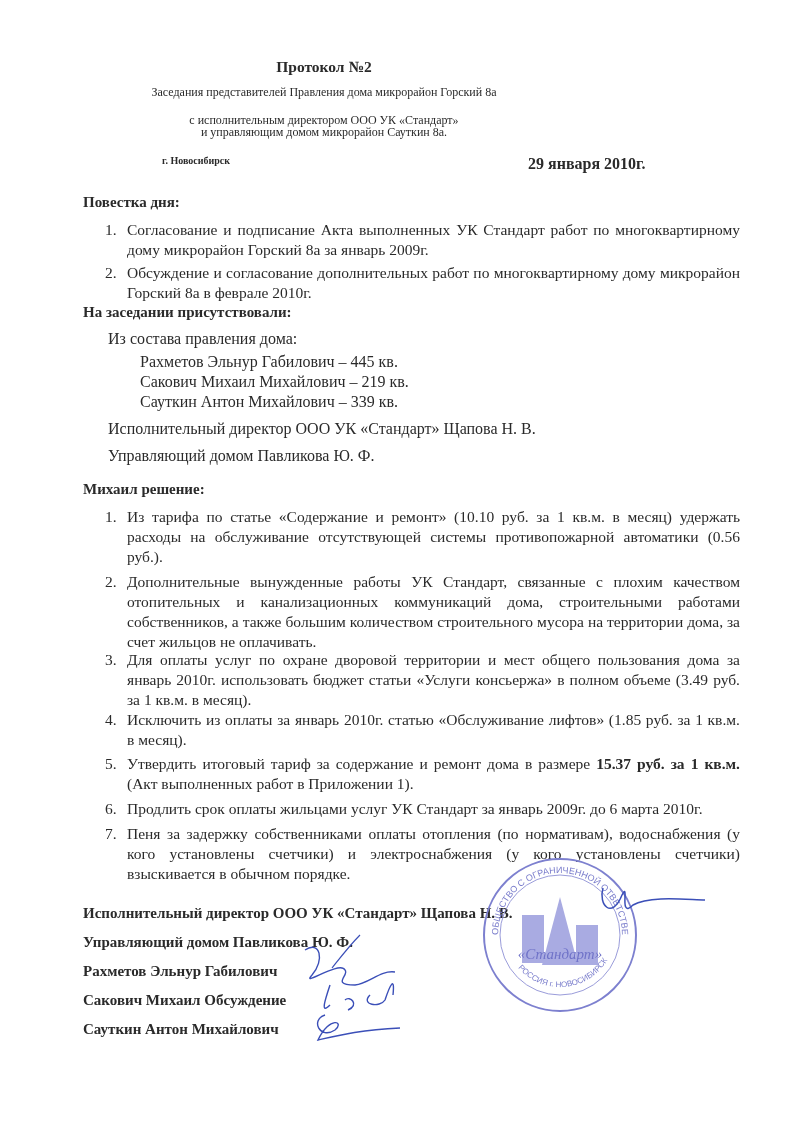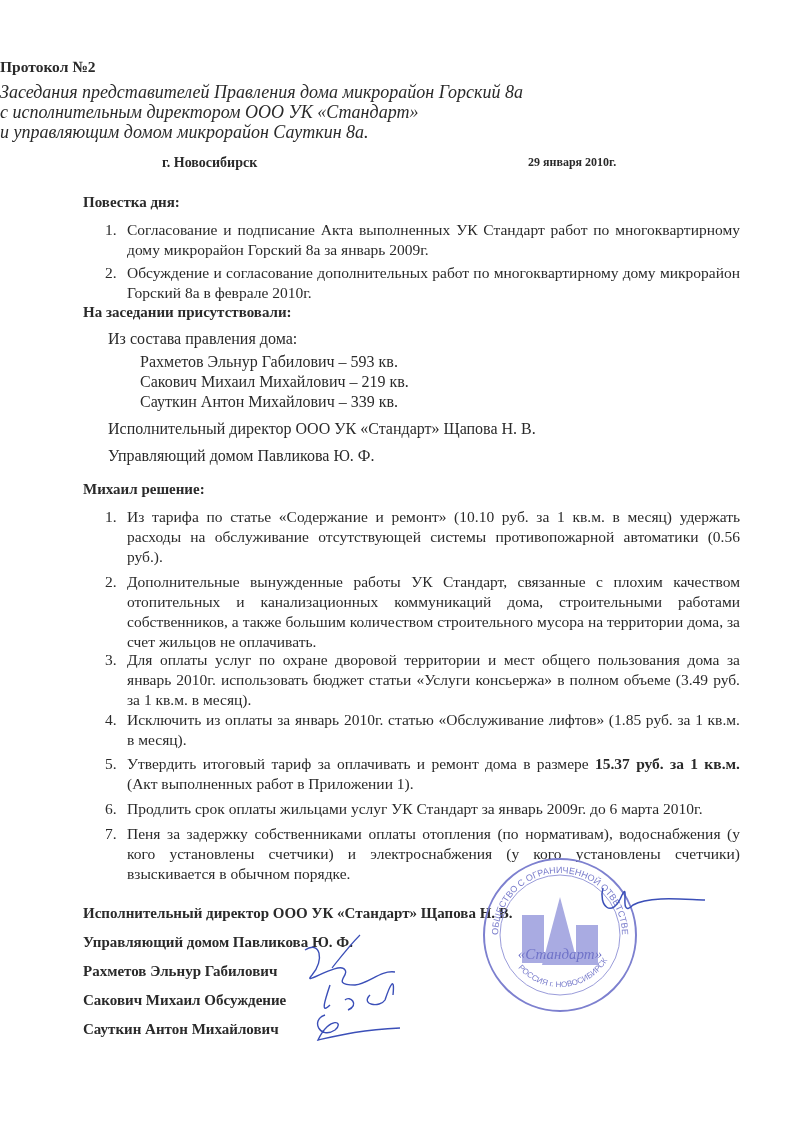--- a/index.html
+++ b/index.html
@@ -1,58 +1,58 @@
 <!DOCTYPE html>
 <html><head>
   <meta charset="utf-8">
   <style>
     html, body { margin: 0; padding: 0; }
     body {
       width: 800px; height: 1131px; background: #ffffff; position: relative; overflow: hidden;
       font-family: "Liberation Serif", serif; color: #2a2a2a; font-size: 15px;
     }
     .abs { position: absolute; }
-    .center { left: 0; width: 648px; }
+    .center { left: 0; width: 648px; text-align: center; }
     .title { top: 58px; font-weight: bold; font-size: 15.5px; }
-    .sub { font-size: 18px; line-height: 20px; font-style: italic; }
+    .sub { font-size: 12px; line-height: 20px; }
     .bold { font-weight: bold; }
     .heading { left: 83px; font-weight: bold; font-size: 15px; }
     .li { left: 105px; width: 635px; font-size: 15.5px; line-height: 20px; }
     .li .num { position: absolute; left: 0; top: 0; width: 18px; }
     .li .txt { margin-left: 22px; text-align: justify; text-align-last: left; display: block; }
     .plain { font-size: 16px; }
     .sig { left: 83px; font-weight: bold; font-size: 15px; }
     .stamp { left: 480px; top: 855px; width: 160px; height: 160px; }
     .signs { left: 0; top: 0; width: 800px; height: 1131px; pointer-events: none; }
   </style>
 </head>
 <body>
 
 <div>
   <div class="abs center title">Протокол №2</div>
   <div class="abs center sub" style="top:82px">Заседания представителей Правления дома микрорайон Горский 8а</div>
-  <div class="abs center sub" style="top:102px">с исполнительным директором ООО УК «Стандарт»</div>
+  <div class="abs center sub" style="top:110px">с исполнительным директором ООО УК «Стандарт»</div>
   <div class="abs center sub" style="top:122px">и управляющим домом микрорайон Сауткин 8а.</div>
 
-  <div class="abs bold" style="left:162px;top:155px;font-size:14px">г. Новосибирск</div>
-  <div class="abs bold" style="left:528px;top:155px;font-size:12px">29 января 2010г.</div>
+  <div class="abs bold" style="left:162px;top:155px;font-size:10px">г. Новосибирск</div>
+  <div class="abs bold" style="left:528px;top:155px;font-size:16px">29 января 2010г.</div>
 
   <div class="abs heading" style="top:194px">Повестка дня:</div>
   <div class="abs li" style="top:220px">
     <span class="num">1.</span>
     <span class="txt">Согласование и подписание Акта выполненных УК Стандарт работ по многоквартирному дому микрорайон Горский 8а за январь 2009г.</span>
   </div>
   <div class="abs li" style="top:263px">
     <span class="num">2.</span>
     <span class="txt">Обсуждение и согласование дополнительных работ по многоквартирному дому микрорайон Горский 8а в феврале 2010г.</span>
   </div>
 
   <div class="abs heading" style="top:304px">На заседании присутствовали:</div>
   <div class="abs plain" style="left:108px;top:330px">Из состава правления дома:</div>
-  <div class="abs plain" style="left:140px;top:353px">Рахметов Эльнур Габилович – 593 кв.</div>
+  <div class="abs plain" style="left:140px;top:353px">Рахметов Эльнур Габилович – 445 кв.</div>
   <div class="abs plain" style="left:140px;top:373px">Сакович Михаил Михайлович – 219 кв.</div>
   <div class="abs plain" style="left:140px;top:393px">Сауткин Антон Михайлович – 339 кв.</div>
   <div class="abs plain" style="left:108px;top:420px">Исполнительный директор ООО УК «Стандарт» Щапова Н. В.</div>
   <div class="abs plain" style="left:108px;top:447px">Управляющий домом Павликова Ю. Ф.</div>
 
   <div class="abs heading" style="top:481px">Михаил решение:</div>
 
   <div class="abs li" style="top:507px">
     <span class="num">1.</span>
     <span class="txt">Из тарифа по статье «Содержание и ремонт» (10.10 руб. за 1 кв.м. в месяц) удержать расходы на обслуживание отсутствующей системы противопожарной автоматики (0.56 руб.).</span>
@@ -64,21 +64,21 @@
   <div class="abs li" style="top:650px">
     <span class="num">3.</span>
     <span class="txt">Для оплаты услуг по охране дворовой территории и мест общего пользования дома за январь 2010г. использовать бюджет статьи «Услуги консьержа» в полном объеме (3.49 руб. за 1 кв.м. в месяц).</span>
   </div>
   <div class="abs li" style="top:710px">
     <span class="num">4.</span>
     <span class="txt">Исключить из оплаты за январь 2010г. статью «Обслуживание лифтов» (1.85 руб. за 1 кв.м. в месяц).</span>
   </div>
   <div class="abs li" style="top:754px">
     <span class="num">5.</span>
-    <span class="txt"><span>Утвердить итоговый тариф за оплачивать и ремонт дома в размере </span><b>15.37 руб. за 1 кв.м.</b><span> (Акт выполненных работ в Приложении 1).</span></span>
+    <span class="txt"><span>Утвердить итоговый тариф за содержание и ремонт дома в размере </span><b>15.37 руб. за 1 кв.м.</b><span> (Акт выполненных работ в Приложении 1).</span></span>
   </div>
   <div class="abs li" style="top:799px">
     <span class="num">6.</span>
     <span class="txt">Продлить срок оплаты жильцами услуг УК Стандарт за январь 2009г. до 6 марта 2010г.</span>
   </div>
   <div class="abs li" style="top:824px">
     <span class="num">7.</span>
     <span class="txt">Пеня за задержку собственниками оплаты отопления (по нормативам), водоснабжения (у кого установлены счетчики) и электроснабжения (у кого установлены счетчики) взыскивается в обычном порядке.</span>
   </div>
 

